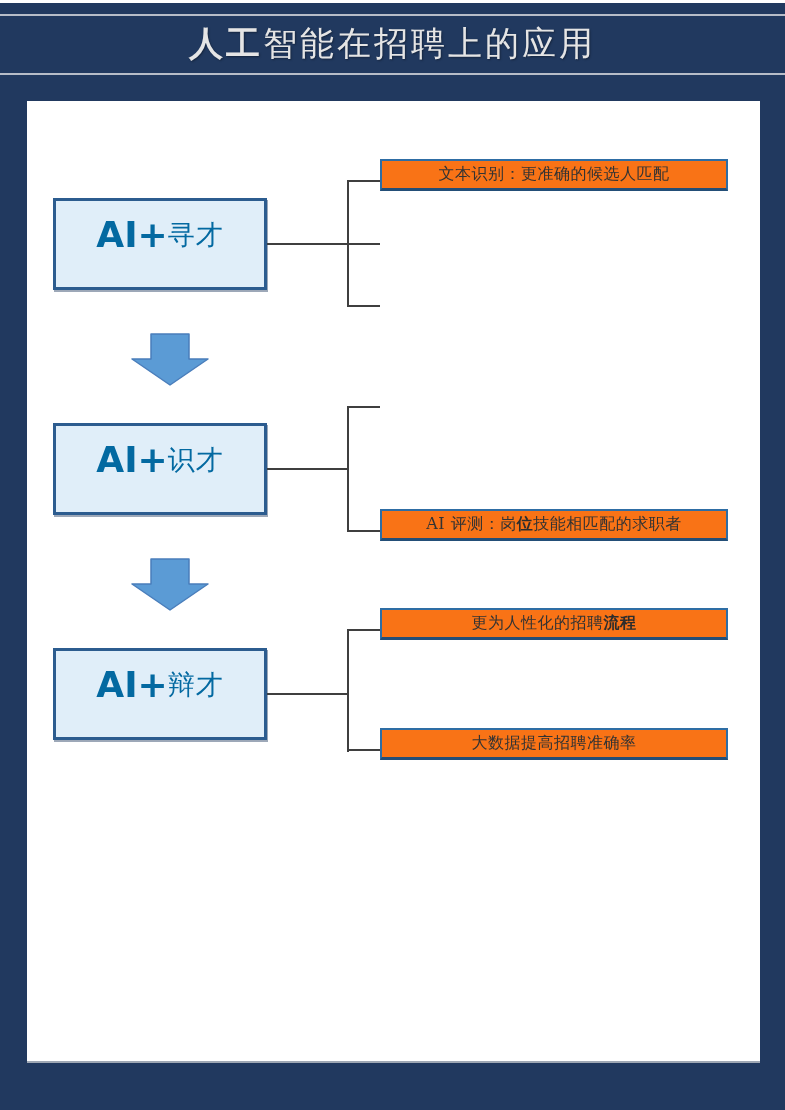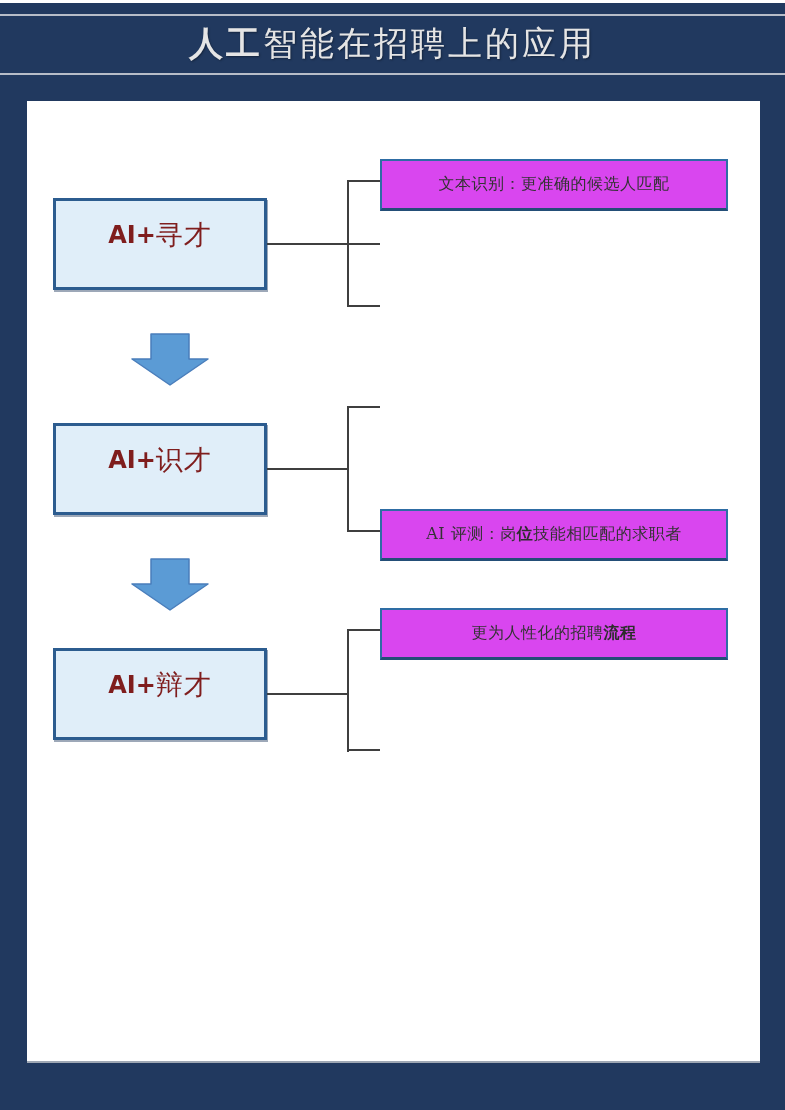--- a/index.html
+++ b/index.html
@@ -24,30 +24,30 @@
   }
   
   .stage-box{
     position:absolute;left:53px;width:214px;height:92px;box-sizing:border-box;
     background:#e0eef9;border:3px solid #2c5c8f;
     box-shadow:1px 2px 0 rgba(38,63,98,0.45);
     display:flex;justify-content:center;align-items:flex-start;padding-top:16px;
   }
   .stage-box .prefix{
     font-family:"DejaVu Sans","Liberation Sans",sans-serif;
-    font-weight:bold;color:#7f1d1d;font-size:24px;line-height:36px;
+    font-weight:bold;color:#0369a1;font-size:36px;line-height:36px;
   }
   .stage-box .zh{
-    color:#7f1d1d;font-size:27px;line-height:36px;letter-spacing:1px;
+    color:#0369a1;font-size:27px;line-height:36px;letter-spacing:1px;
   }
   .stage-1{top:198px;} .stage-2{top:423px;} .stage-3{top:648px;}
   
   .branch-box{
-    position:absolute;left:380px;width:348px;height:52px;box-sizing:border-box;
-    background:#d946ef;border:2px solid #2e6da4;border-bottom:3px solid #234e77;
+    position:absolute;left:380px;width:348px;height:32px;box-sizing:border-box;
+    background:#f97316;border:2px solid #2e6da4;border-bottom:3px solid #234e77;
     display:flex;justify-content:center;align-items:center;
     color:#333333;font-size:16px;letter-spacing:0.5px;
   }
   .branch-box b{font-weight:bold;color:#2d2d2d;}
   
   .conn{position:absolute;background:#3f3f3f;}
   
   .flow-arrow{position:absolute;left:131px;width:78px;height:53px;}
 </style>
 </head>
@@ -102,14 +102,17 @@
     </div>
   <div class="branch-box" style="top:608px">
       <span>更为人性化的招聘</span>
       <b>流程</b>
     </div>
   <div class="branch-box" style="top:509px">
       <span>AI 评测：岗</span>
       <b>位</b>
       <span>技能相匹配的求职者</span>
     </div>
+  <div class="branch-box" style="top:728px">
+      <span>大数据提高招聘准确率</span>
+    </div>
 
 </div>
 
 </body></html>

